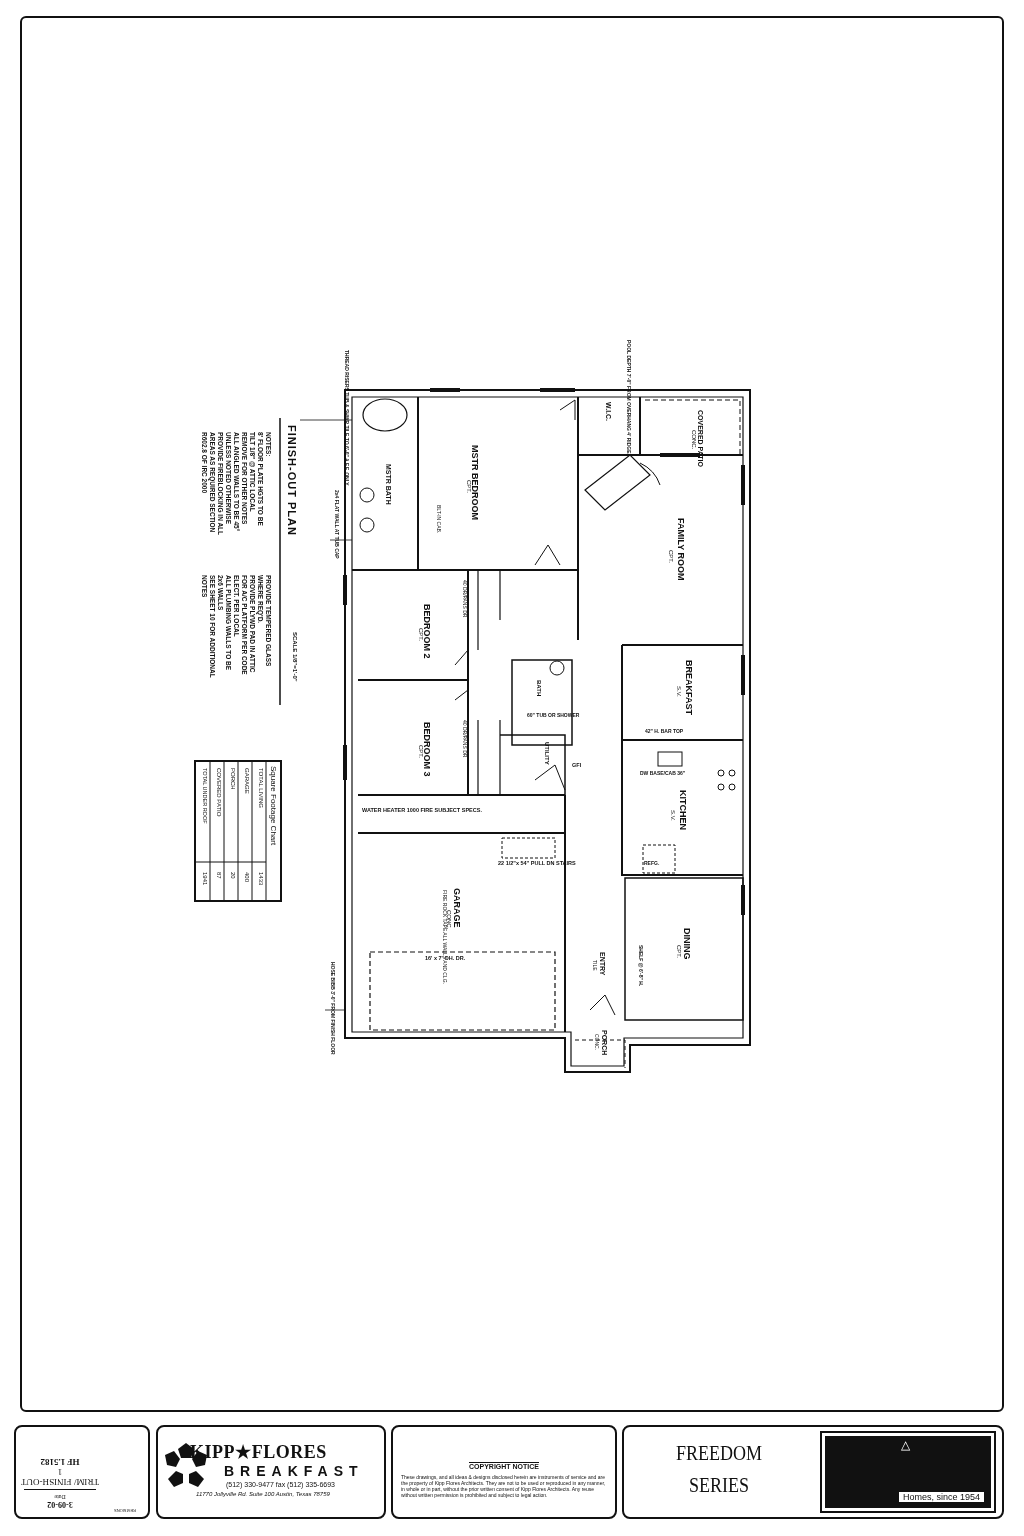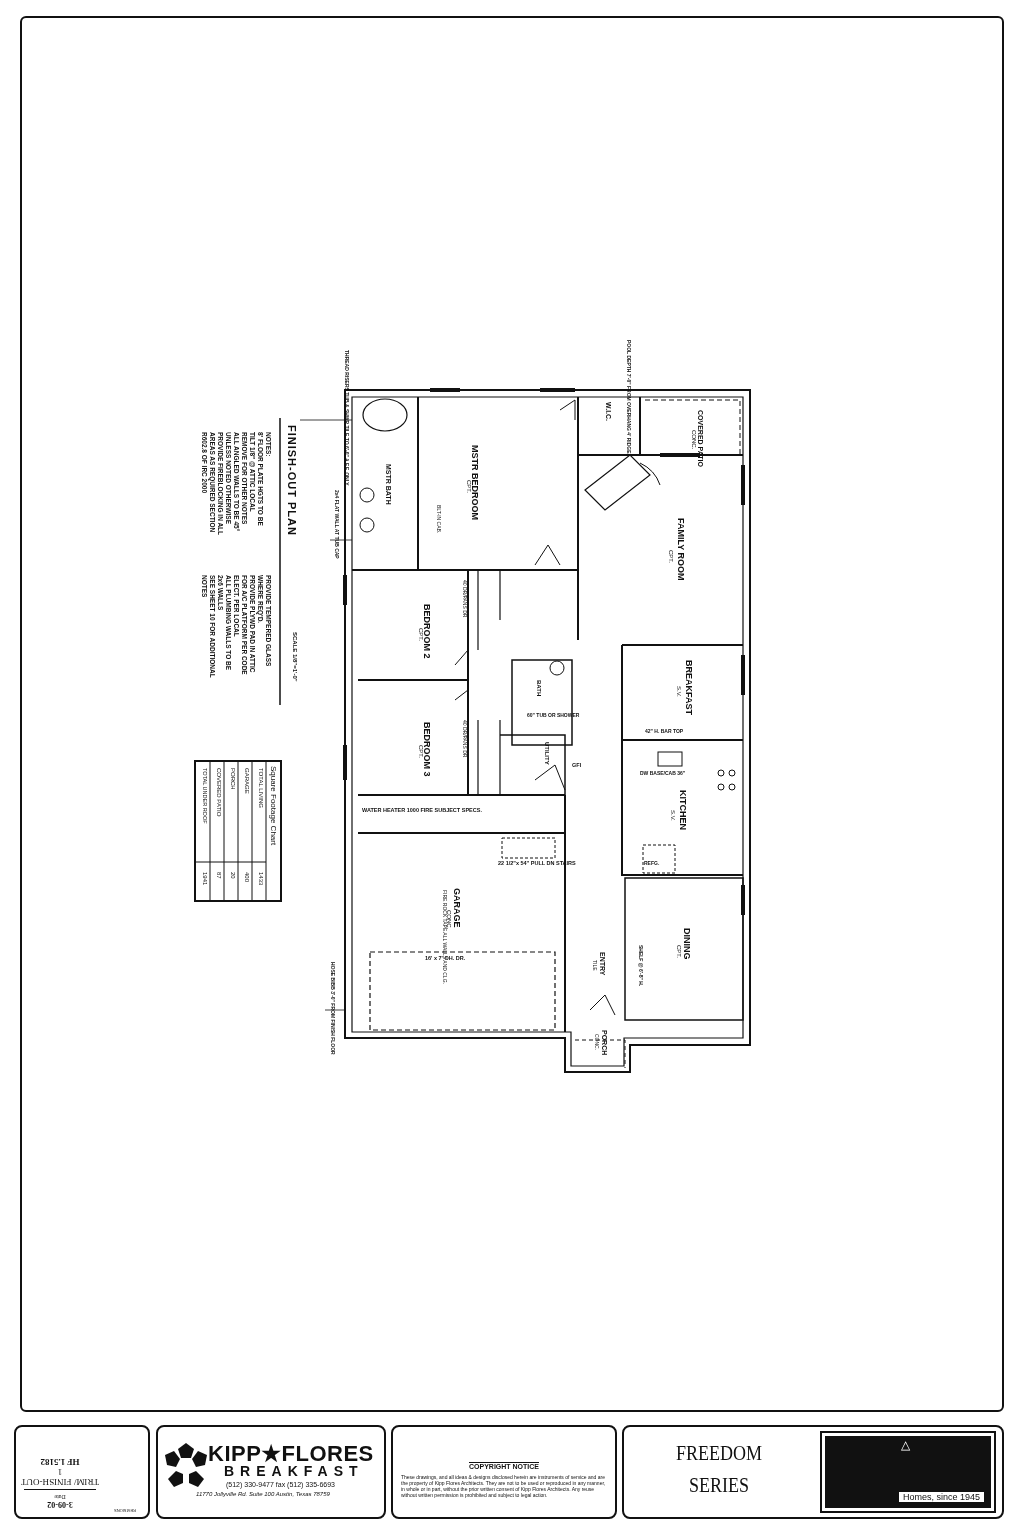--- a/index.html
+++ b/index.html
@@ -6,21 +6,21 @@
   body{width:1024px;height:1536px;position:relative;overflow:hidden;font-family:"Liberation Sans",sans-serif;color:#111;}
   .sheet{position:absolute;left:20px;top:16px;width:984px;height:1396px;border:2px solid #111;border-radius:6px;box-sizing:border-box;}
   .plan{position:absolute;left:0;top:0;width:1024px;height:1536px;}
   .rot{position:absolute;transform-origin:0 0;white-space:nowrap;}
   .tb{position:absolute;top:1425px;height:94px;border:2px solid #111;border-radius:8px;box-sizing:border-box;background:#fff;}
   .tb1{left:14px;width:136px;}
   .tb2{left:156px;width:230px;}
   .tb3{left:391px;width:226px;}
   .tb4{left:622px;width:382px;}
   .upside{position:absolute;transform:rotate(180deg);text-align:center;font-family:"Liberation Serif",serif;}
-  .kf-name{position:absolute;left:50px;top:14px;font-size:22px;font-weight:bold;letter-spacing:0.5px;}
+  .kf-name{position:absolute;left:32px;top:14px;font-size:18px;font-weight:bold;letter-spacing:0.5px;font-family:Liberation Serif, serif;}
   .kf-sub{position:absolute;left:66px;top:36px;font-size:14px;font-weight:bold;letter-spacing:6px;}
   .kf-phone{position:absolute;left:68px;top:54px;font-size:7px;}
   .kf-addr{position:absolute;left:38px;top:64px;font-size:6px;font-style:italic;}
   .cn-title{position:absolute;left:0;width:100%;top:36px;text-align:center;font-size:7px;font-weight:bold;text-decoration:overline;}
   .cn-body{position:absolute;left:8px;right:8px;top:47px;font-size:5px;line-height:6px;}
   .series{position:absolute;left:40px;top:10px;width:110px;text-align:center;font-family:"Liberation Serif",serif;font-size:22px;line-height:32px;transform:scaleX(0.82);transform-origin:50% 50%;}
   .lennar{position:absolute;left:196px;top:4px;width:176px;height:82px;border:2px solid #111;box-sizing:border-box;}
   .lennar-in{position:absolute;left:3px;top:3px;right:3px;bottom:3px;background:#111;}
   .lennar-txt{position:absolute;left:6px;top:4px;color:#fff;font-size:44px;font-weight:bold;letter-spacing:-1px;}
   .lennar-tag{position:absolute;right:6px;bottom:5px;background:#fff;color:#111;font-size:9px;padding:0 4px;border:1px solid #111;}
@@ -238,16 +238,16 @@
 </div>
 
 <div class="tb tb4">
   <div class="series">
     <div>FREEDOM</div>
     <div>SERIES</div>
   </div>
   <div class="lennar">
     <div class="lennar-in">
       <span class="lennar-logo">△</span>
-      <div class="lennar-tag">Homes, since 1945</div>
+      <div class="lennar-tag">Homes, since 1954</div>
     </div>
   </div>
 </div>
 
 </body></html>

